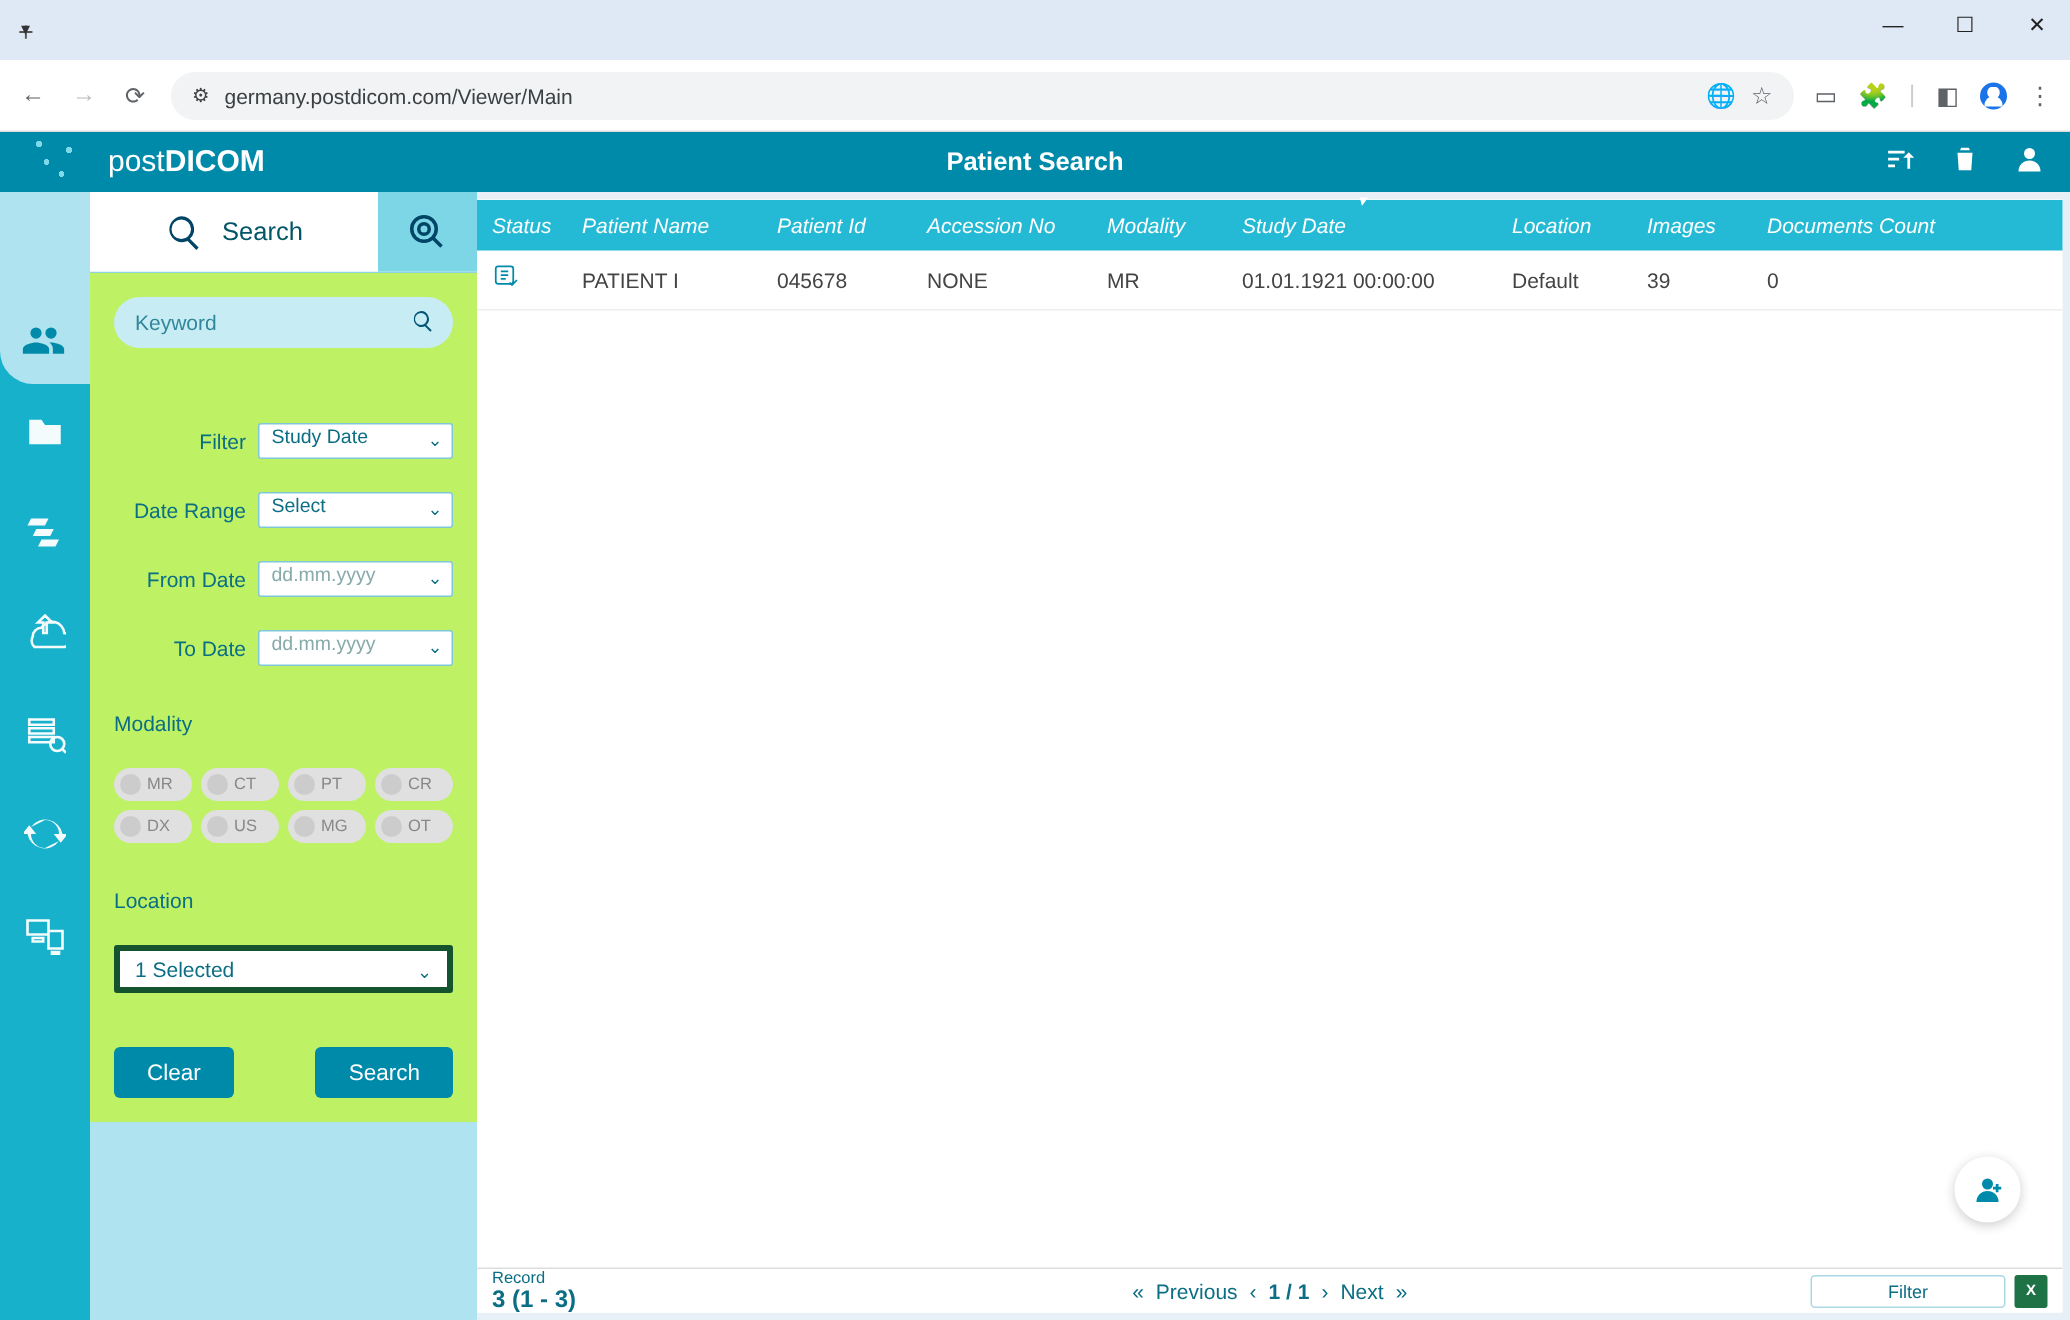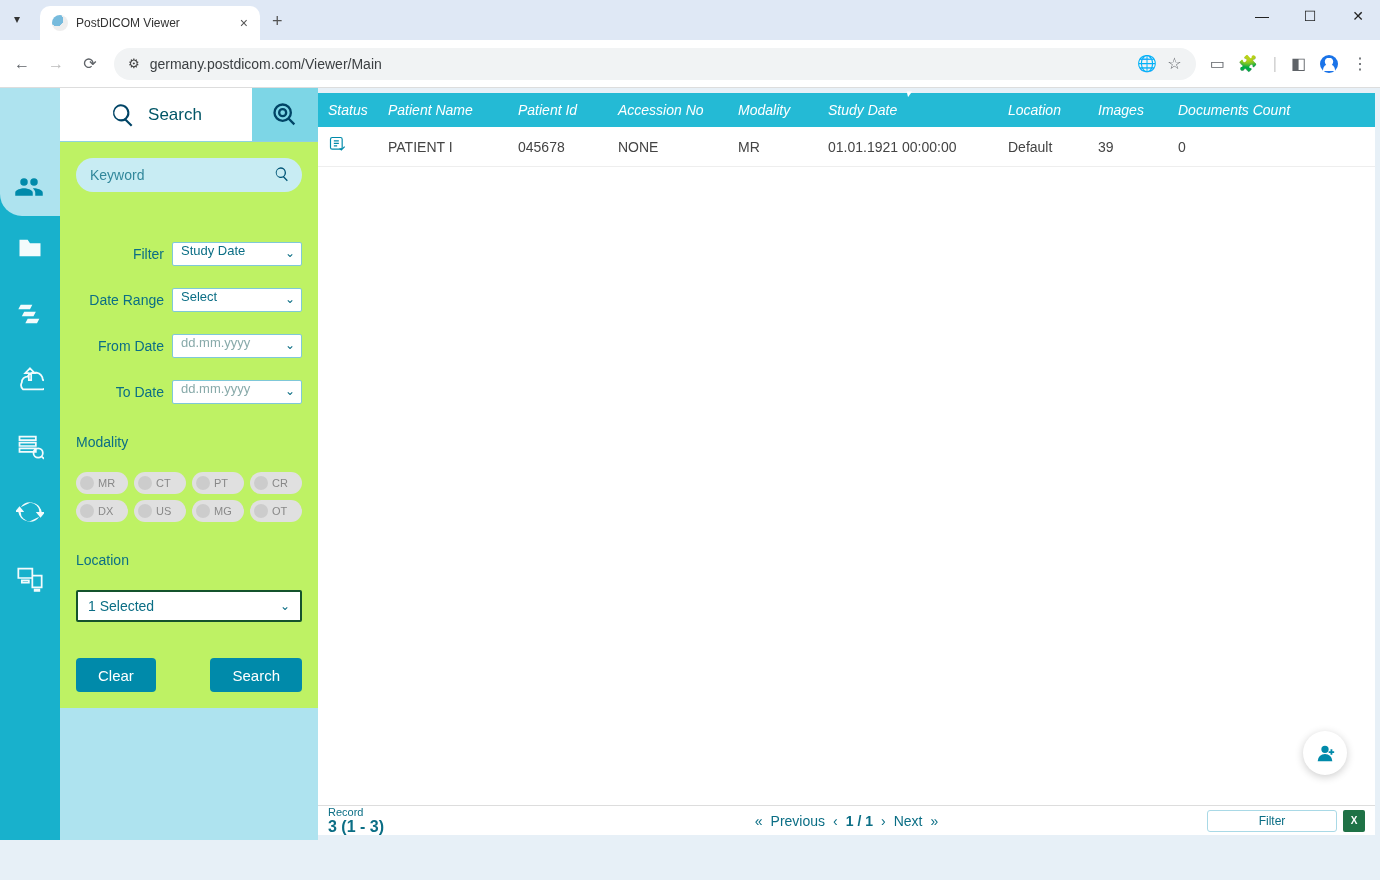--- a/index.html
+++ b/index.html
@@ -65,21 +65,21 @@
   .frow { display:flex; align-items:center; gap:8px; font-size:14px; color:#0b6e85; }
   .frow .flabel { width:88px; text-align:right; }
   .frow .sel { flex:1; height:24px; background:#fff; border:1px solid #7fc8d8; color:#0b6e85; font-size:13px; padding:0 24px 0 8px; position:relative; cursor:pointer; border-radius:2px;}
   .sel-caret { position:absolute; right:6px; top:3px; color:#0b6e85; font-size:12px; }
   .sel.ph{ color:#8aa; }
 
   .sec-title { font-size:14px; color:#0b6e85; margin-top:8px; }
   .mod-grid { display:grid; grid-template-columns:repeat(4, 1fr); gap:6px; }
   .pill { height:22px; border-radius:11px; background:#e0e0e0; display:flex; align-items:center; font-size:11px; color:#888; padding-left:4px; cursor:pointer; }
   .pill .dot{ width:14px; height:14px; border-radius:50%; background:#ccc; margin-right:4px; }
-  .loc-sel { height:32px; background:#fff; border:2px solid #14532d; display:flex; align-items:center; padding:12px 10px; font-size:14px; color:#0b6e85; position:relative; border-radius:2px; cursor:pointer;}
+  .loc-sel { height:32px; background:#fff; border:4px solid #14532d; display:flex; align-items:center; padding:12px 10px; font-size:14px; color:#0b6e85; position:relative; border-radius:2px; cursor:pointer;}
 
   .btn-row { display:flex; justify-content:space-between; gap:14px; margin-top:14px; }
   .btn { height:34px; padding:0 22px; background:#008aaa; color:#fff; border:none; font-size:15px; border-radius:4px; cursor:pointer; }
 
   .main { flex:1; display:flex; flex-direction:column; margin:5px 5px 5px 0; background:#fff; position:relative;}
   table { width:100%; border-collapse:collapse; }
   thead th { background:#24bad5; color:#fff; font-weight:400; font-size:14px; text-align:left; padding:8px 10px; height:34px; position:relative;font-style:italic;}
   thead th.sorted::before{ content:"▾"; position:absolute; top:-6px; left:50%; transform:translateX(-50%); font-size:11px; color:#fff;}
   tbody td { font-size:14px; color:#444; padding:8px 10px; border-bottom:1px solid #eee; height:34px; }
   .status-ico svg{ stroke:#008aaa; fill:none; stroke-width:1.4;}
@@ -93,25 +93,20 @@
   .xls { width:22px; height:22px; background:#1f7246; color:#fff; font-size:10px; display:flex; align-items:center; justify-content:center; margin-left:6px; border-radius:2px; cursor:pointer; font-weight:bold;}
 
   .fab { position:absolute; right:28px; bottom:60px; width:44px; height:44px; border-radius:50%; background:#fff; box-shadow:0 2px 8px rgba(0,0,0,0.2); display:flex; align-items:center; justify-content:center; cursor:pointer;}
   .fab svg { fill:#008aaa; }
 </style>
 </head>
 <body>
 
 <div class="titlebar">
   <span class="caret-down">▾</span>
-  <div class="tab">
-    <span class="favicon"></span>
-    <span class="title">PostDICOM Viewer</span>
-    <span class="close">×</span>
-  </div>
   <span class="newtab">+</span>
   <div class="win-controls">
     <span>—</span>
     <span>☐</span>
     <span>✕</span>
   </div>
 </div>
 
 <div class="toolbar">
   <span class="nav-ico">←</span>
@@ -125,20 +120,38 @@
   </div>
   <span class="ext-ico">▭</span>
   <span class="ext-ico">🧩</span>
   <span style="color:#ccc">|</span>
   <span class="ext-ico">◧</span>
   <span class="prof-dot"></span>
   <span class="ext-ico">⋮</span>
 </div>
 
 <div class="app">
+  <div class="app-header">
+    <div class="brain-ico"></div>
+    <div class="brand">
+      <span>post</span><b>DICOM</b>
+    </div>
+    <div class="app-title">Patient Search</div>
+    <div class="head-icons">
+      <span><svg width="22" height="22" viewBox="0 0 24 24">
+            <path d="M3 6h12v2H3zm0 5h8v2H3zm0 5h5v2H3zm15-9l4 4h-3v8h-2v-8h-3z"></path>
+          </svg></span>
+      <span><svg width="20" height="20" viewBox="0 0 24 24">
+            <path d="M6 7h12l-1 14H7zm3-4h6l1 2H8z"></path>
+          </svg></span>
+      <span><svg width="22" height="22" viewBox="0 0 24 24">
+            <path d="M12 12a4 4 0 100-8 4 4 0 000 8zm-8 9a8 8 0 0116 0z"></path>
+          </svg></span>
+    </div>
+  </div>
 
   <div class="content">
 
     <div class="iconrail">
       <div class="rail-top"></div>
       <div class="rail-active"></div>
       <span class="active-ico"><svg width="30" height="30" viewBox="0 0 24 24">
             <path d="M16 11a3 3 0 100-6 3 3 0 000 6zm-8 0a3 3 0 100-6 3 3 0 000 6zm0 2c-2.3 0-7 1.2-7 3.5V19h14v-2.5C15 14.2 10.3 13 8 13zm8 0c-.3 0-.6 0-.9.1 1.2.9 1.9 2 1.9 3.4V19h6v-2.5c0-2.3-4.7-3.5-7-3.5z"></path>
           </svg></span>
       <span class="rail-ico" style="margin-top:56px"><svg width="28" height="28" viewBox="0 0 24 24">

